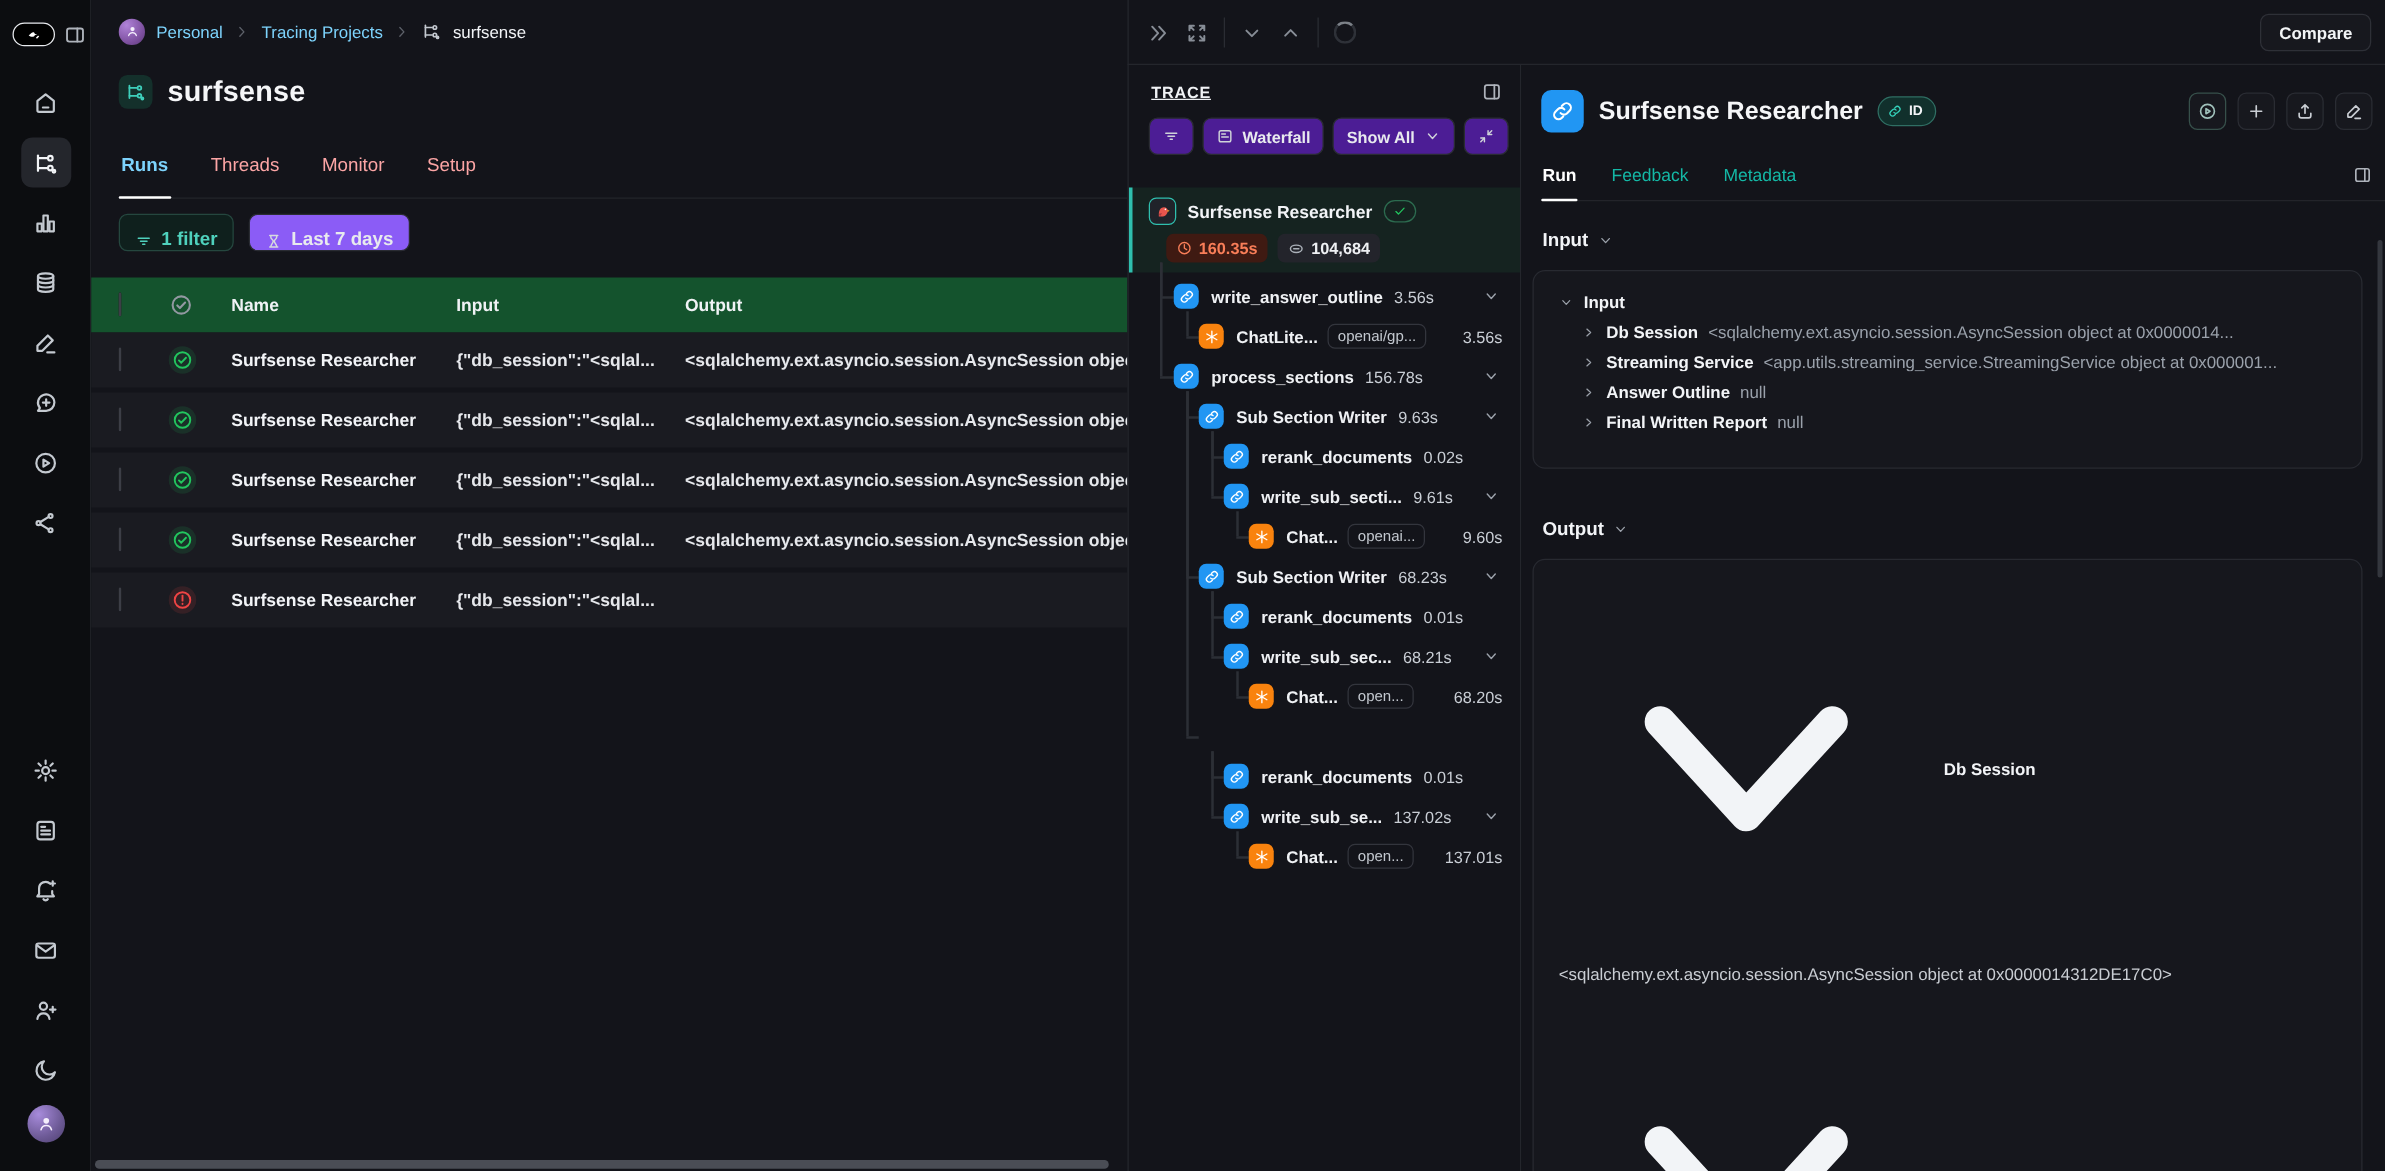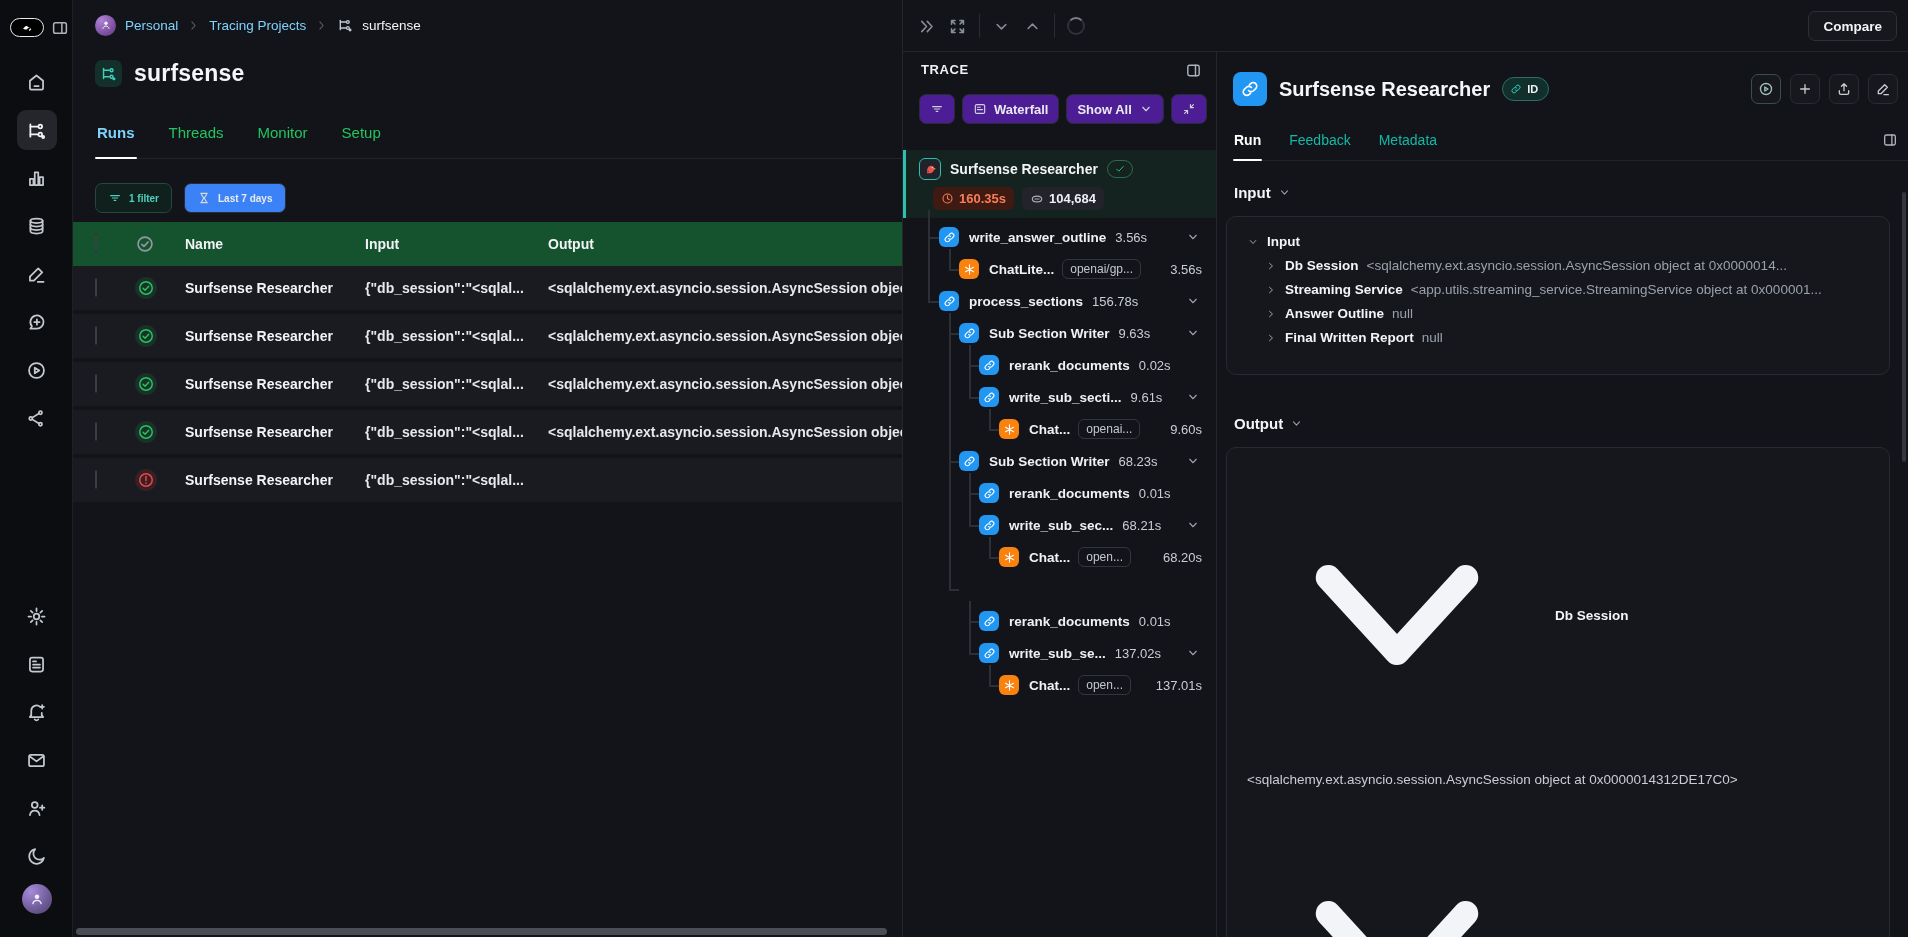--- a/index.html
+++ b/index.html
@@ -34,29 +34,29 @@
   .crumb-item.current { color:#f2f4f7; }
   .crumb-sep { width:13px; height:13px; color:#5c6068; }
   .crumb-trace-ic { width:16px; height:16px; color:#c4c9d0; }
 
   .title-row { position:absolute; top:60px; left:22px; display:flex; align-items:center; gap:12px; }
   .title-ic { width:27px; height:27px; border-radius:7px; background:#14302b; color:#3ecfbb; display:flex; align-items:center; justify-content:center; }
   .title-ic .ic { width:17px; height:17px; }
   .page-title { font-size:23px; font-weight:700; color:#f5f6f8; letter-spacing:.2px; }
 
   .tabs-row { position:absolute; top:118px; left:22px; right:0; height:41px; display:flex; gap:30px; border-bottom:1px solid #23242a; }
-  .tab { position:relative; font-size:15px; color:#22c55e; padding:6px 2px; cursor:pointer; }
+  .tab { position:relative; font-size:15px; color:#fca5a5; padding:6px 2px; cursor:pointer; }
   .tab.active { color:#7dd3fc; font-weight:700; }
   .tab.active::after { content:""; position:absolute; left:0; right:0; bottom:-1px; height:2.5px; background:#fff; border-radius:2px; }
 
   .filter-row { position:absolute; top:171px; left:22px; display:flex; align-items:center; gap:12px; }
-  .pill-btn { height:30px; display:flex; align-items:center; gap:7px; padding:0 12px; border-radius:7px; font-size:10px; font-weight:600; cursor:pointer;margin-top:12px; }
+  .pill-btn { height:30px; display:flex; align-items:flex-end; gap:7px; padding:0 12px; border-radius:7px; font-size:15px; font-weight:600; cursor:pointer; }
   .pill-filter { border:1px solid #25473f; background:#0f201d; color:#4fd1bd; }
   .pill-filter .ic { width:14px; height:14px; }
-  .pill-days { border:1px solid #2a2c33; background:#3b82f6; color:#e8eaee; }
+  .pill-days { border:1px solid #2a2c33; background:#8b5cf6; color:#e8eaee; }
   .pill-days .ic { width:14px; height:14px; color:#d6dade; }
   .seg { display:flex; height:30px; background:#17181e; border-radius:7px; overflow:hidden; }
   .seg-item { display:flex; align-items:center; padding:0 14px; font-size:13.5px; font-weight:600; color:#d3d7dd; cursor:pointer; border-left:1px solid #101218; }
   .seg-item:first-child { border-left:none; }
   .seg-item.active { background:#31333b; color:#ffffff; border-radius:7px; }
 
   .tbl-head { position:absolute; top:222px; left:0; right:0; height:44px; background:#14532d; display:flex; align-items:center; }
   .rows { position:absolute; top:266px; left:0; right:0; }
   .trow { height:44px; margin-bottom:4px; background:#1a1b21; display:flex; align-items:center; }
   .cell-check { margin-left:22px; width:18px; }
@@ -76,21 +76,21 @@
   
   .right-top { position:absolute; left:902px; top:0; width:1006px; height:52px; background:#13141a; border-bottom:1px solid #24262c; border-left:1px solid #24262c; }
   .rt-icons { position:absolute; left:14px; top:0; height:52px; display:flex; align-items:center; gap:12px; color:#878d96; }
   .rt-icons .ic { width:19px; height:19px; cursor:pointer; }
   .rt-div { width:1px; height:24px; background:#2a2c33; }
   .spinner { width:18px; height:18px; border:2.5px solid #2e3138; border-top-color:#7c8188; border-radius:50%; }
   .compare-btn { position:absolute; right:11px; top:11px; height:30px; padding:0 14px; display:flex; align-items:center; background:#17181e; border:1px solid #2e3037; border-radius:7px; font-size:13.5px; font-weight:600; color:#f2f4f6; cursor:pointer; }
 
   
   .trace-panel { position:absolute; left:902px; top:52px; width:315px; height:885px; background:#13141a; border-left:1px solid #24262c; border-right:1px solid #24262c; overflow:hidden; }
-  .trace-hd { position:absolute; top:10px; left:18px; right:14px; height:22px; display:flex; align-items:flex-start; justify-content:space-between; }
+  .trace-hd { position:absolute; top:10px; left:18px; right:14px; height:22px; display:flex; align-items:center; justify-content:space-between;text-decoration:underline; }
   .trace-title { font-size:13px; font-weight:700; letter-spacing:.6px; color:#f0f2f5; }
   .panel-ic { width:17px; height:17px; color:#aeb3bb; cursor:pointer; }
   .trace-controls { position:absolute; top:42px; left:16px; display:flex; gap:7px; }
   .tc-btn { height:30px; display:flex; align-items:center; gap:7px; padding:0 10px; background:#4c1d95; border:1px solid #2a2c33; border-radius:7px; font-size:13px; font-weight:600; color:#e8eaee; cursor:pointer; }
   .tc-btn .ic { width:14px; height:14px; color:#cfd3d9; }
   .tc-caret { width:12px; height:12px; color:#9aa0a9; }
 
   .root-node { position:absolute; top:98px; left:0; right:0; height:68px; background:#152320; border-left:3px solid #2fbfae; cursor:pointer; }
   .root-line1 { position:absolute; top:8px; left:13px; display:flex; align-items:center; gap:9px; }
   .parrot-box { width:22px; height:22px; border:1.5px solid #2fbfae; border-radius:6px; background:#20232a; display:flex; align-items:center; justify-content:center; }

